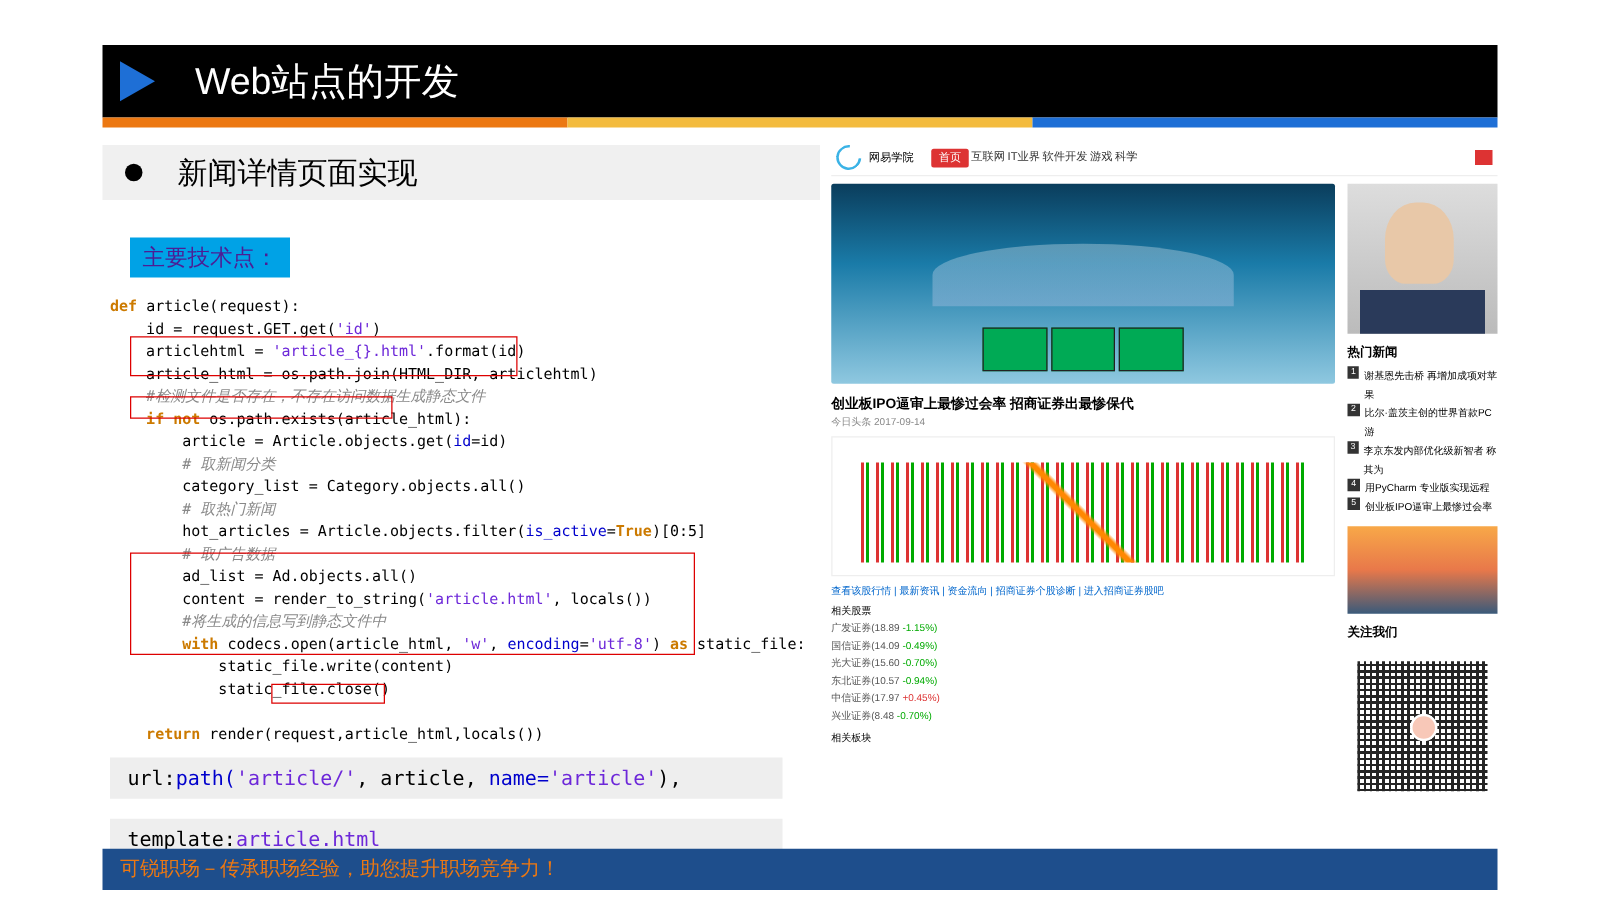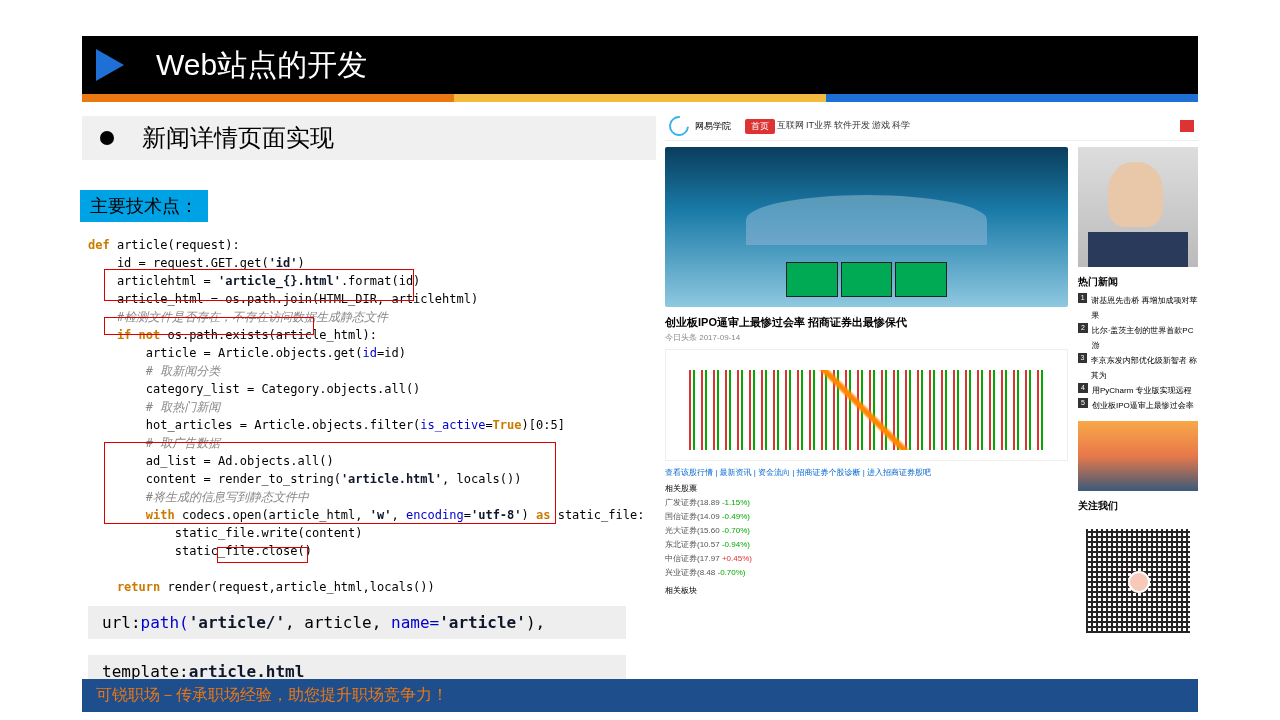--- a/index.html
+++ b/index.html
@@ -5,23 +5,23 @@
 body{margin:0;font-family:"Microsoft YaHei",Arial,sans-serif;background:#fff;font-size:13px}
 .slide{width:1280px;height:720px;position:relative;background:#fff;overflow:hidden}
 .topbar{position:absolute;left:82px;right:82px;top:36px;height:58px;background:#000;display:flex;align-items:center}
 .tri{width:0;height:0;border-left:28px solid #1e6fd6;border-top:16px solid transparent;border-bottom:16px solid transparent;margin-left:14px}
 .title{color:#fff;font-size:30px;margin-left:32px;font-weight:400}
 .accent{position:absolute;left:82px;right:82px;top:94px;height:8px;display:flex}
 .accent>div{flex:1}
 .ac1{background:#ec7812}.ac2{background:#f3bb3e}.ac3{background:#1e6fd6}
 .sub{position:absolute;left:82px;top:116px;background:#f0f0f0;padding:6px 18px;font-size:24px;display:flex;align-items:center;gap:28px;width:538px}
 .dot{width:14px;height:14px;border-radius:50%;background:#000}
-.tag{position:absolute;left:80px;top:190px;background:#00a2e6;color:#000000;padding:4px 10px;font-size:18px}
+.tag{position:absolute;left:104px;top:190px;background:#00a2e6;color:#4c1d95;padding:4px 10px;font-size:18px}
 .code{position:absolute;left:88px;top:236px;font-family:Consolas,monospace;font-size:12px;line-height:18px;white-space:pre}
-.kw{color:#cc7a00;font-weight:bold}.st{color:#0f172a;font-weight:bold}.bl{color:#0000cc}.cm{color:#888;font-style:italic}
+.kw{color:#cc7a00;font-weight:bold}.st{color:#6d28d9;font-weight:normal}.bl{color:#0000cc}.cm{color:#888;font-style:italic}
 .box{position:absolute;border:1.5px solid #d00}
 .bx1{left:104px;top:269px;width:308px;height:30px}
 .bx2{left:104px;top:317px;width:208px;height:16px}
 .bx3{left:104px;top:442px;width:450px;height:80px}
 .bx4{left:217px;top:547px;width:89px;height:14px}
 .row{position:absolute;left:88px;background:#eee;padding:7px 14px;font-family:Consolas,monospace;font-size:16px;width:510px}
 .r1{top:606px}.r2{top:655px}
 .footer{position:absolute;left:82px;right:82px;bottom:8px;background:#1e4e8c;color:#ec7812;padding:6px 14px;font-size:16px}
 .preview{position:absolute;left:665px;top:112px;right:82px;bottom:40px;font-size:9px}
 .pv-head{display:flex;align-items:center;gap:6px;padding:4px;border-bottom:1px solid #eee}

